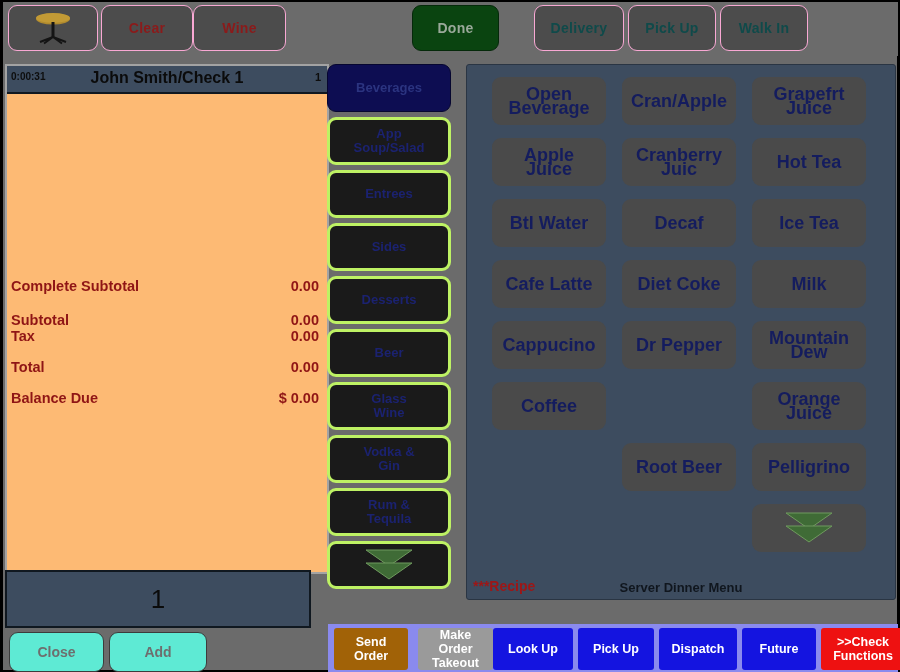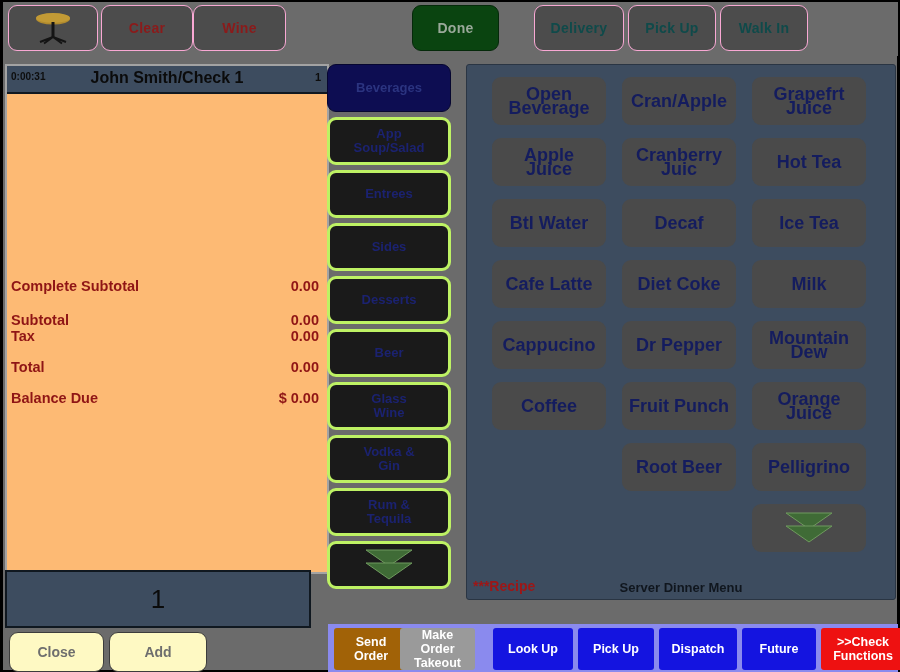--- a/index.html
+++ b/index.html
@@ -134,21 +134,21 @@
     align-items: center;
     justify-content: center;
     font-size: 26px;
     color: #0b0b0b;
   }
   .bottom-left-btn {
     position: absolute;
     top: 630px;
     height: 40px;
     border-radius: 9px;
-    background: #fef9c3;
+    background: #5eead4;
     border: 1px solid #3c3c3c;
     color: #6e6e6e;
     font-size: 14px;
     font-weight: bold;
     display: flex;
     align-items: center;
     justify-content: center;
     box-sizing: border-box;
   }
   #btn-close { left: 6px; width: 95px; }
@@ -424,23 +424,20 @@
       </div>
       <div class="item-btn" style="left: 155px; top: 256px;">
         <span>Dr Pepper</span>
       </div>
       <div class="item-btn" style="left: 285px; top: 256px;">
         <span>Mountain Dew</span>
       </div>
       <div class="item-btn" style="left: 25px; top: 317px;">
         <span>Coffee</span>
       </div>
-      <div class="item-btn" style="left: 155px; top: 317px;">
-        <span>Fruit Punch</span>
-      </div>
       <div class="item-btn" style="left: 285px; top: 317px;">
         <span>Orange<br>Juice</span>
       </div>
       <div class="item-btn" style="left: 155px; top: 378px;">
         <span>Root Beer</span>
       </div>
       <div class="item-btn" style="left: 285px; top: 378px;">
         <span>Pelligrino</span>
       </div>
       <div class="item-btn scroll-btn" style="left: 285px; top: 439px;">
@@ -448,21 +445,21 @@
           <polygon points="8,2 54,2 31,18" fill="#3f6b36" stroke="#6f9a5e" stroke-width="1"></polygon>
           <polygon points="8,15 54,15 31,31" fill="#3f6b36" stroke="#6f9a5e" stroke-width="1"></polygon>
         </svg>
       </div>
     </div>
 
   <div id="func-bar">
       <div class="func-btn dark" style="left: 6px; width: 74px;">
         <span>Send<br>Order</span>
       </div>
-      <div class="func-btn gray" style="left: 72px; width: 75px;">
+      <div class="func-btn gray" style="left: 90px; width: 75px;">
         <span>Make<br>Order<br>Takeout</span>
       </div>
       <div class="func-btn" style="left: 165px; width: 80px;">
         <span>Look Up</span>
       </div>
       <div class="func-btn" style="left: 250px; width: 76px;">
         <span>Pick Up</span>
       </div>
       <div class="func-btn" style="left: 331px; width: 78px;">
         <span>Dispatch</span>

